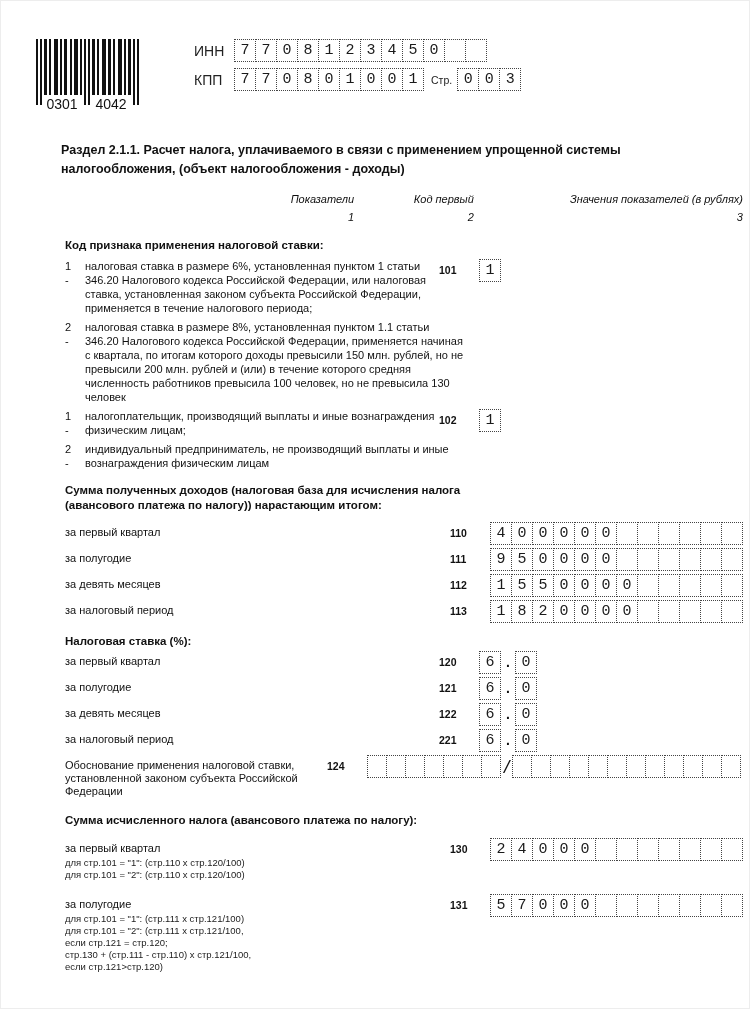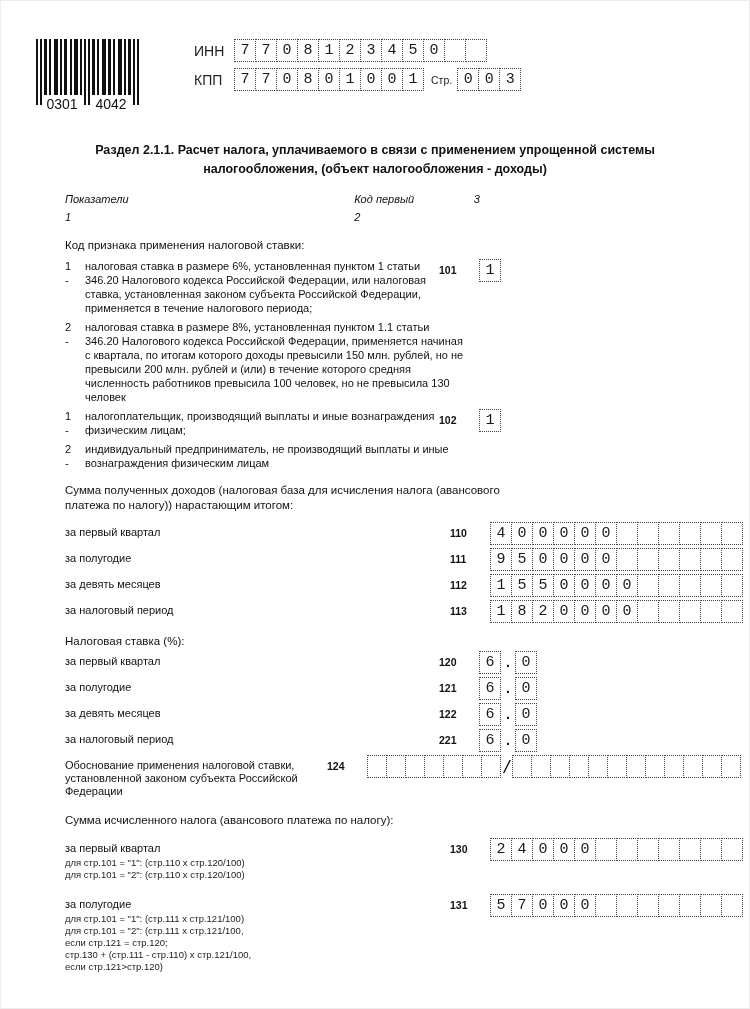--- a/index.html
+++ b/index.html
@@ -35,33 +35,33 @@
     font-size:15px; line-height:21px;
     color:#1a1a1a;
     flex:0 0 auto;
   }
   .cells .cell:first-child { margin-left:0; }
   .cells.sm .cell { width:20px; }
 
   
   .title {
     margin-top:24px;
-    text-align:center;
+    text-align:left;
     font-weight:bold; font-size:12.5px; line-height:1.55;
     padding:0 60px;
   }
   .colheads { display:flex; margin-top:10px; font-style:italic; font-size:11px; }
-  .ch { text-align:left; line-height:1.7; }
+  .ch { text-align:right; line-height:1.7; }
   .ch1 { width:290px; }
   .sp { flex:1; }
   .ch2 { width:120px; }
   .ch3 { width:270px; }
 
   
-  .heading { font-weight:normal; font-size:11.5px; margin-top:11px; line-height:1.35; }
+  .heading { font-weight:bold; font-size:11.5px; margin-top:11px; line-height:1.35; }
   .heading.narrow { max-width:440px; }
 
   .vrow { display:flex; align-items:flex-start; }
   .vlabel { flex:1; font-size:11px; padding-top:4px; line-height:13px; }
   .vcode { width:34px; flex:0 0 auto; font-weight:bold; font-size:10.5px; padding:5px 6px 0 0; }
   .vfield { flex:0 0 auto; display:flex; align-items:flex-start; }
 
   .item { display:flex; font-size:11px; line-height:14px; }
   .imark { width:20px; flex:0 0 auto; white-space:pre-line; }
   .itext { flex:1; }
@@ -161,20 +161,21 @@
       <div class="ch ch1">
         <div>Показатели</div>
         <div>1</div>
       </div>
       <div class="sp"></div>
       <div class="ch ch2">
         <div>Код первый</div>
         <div>2</div>
       </div>
       <div class="ch ch3">
+        <div>Значения показателей (в рублях)</div>
         <div>3</div>
       </div>
     </div>
 
     <div class="heading">Код признака применения налоговой ставки:</div>
     <div class="vrow item-block">
       <div class="item" style="flex:1">
         <span class="imark">1
 -</span>
         <span class="itext">налоговая ставка в размере 6%, установленная пунктом 1 статьи 346.20 Налогового кодекса Российской Федерации, или налоговая ставка, установленная законом субъекта Российской Федерации, применяется в течение налогового периода;</span>

